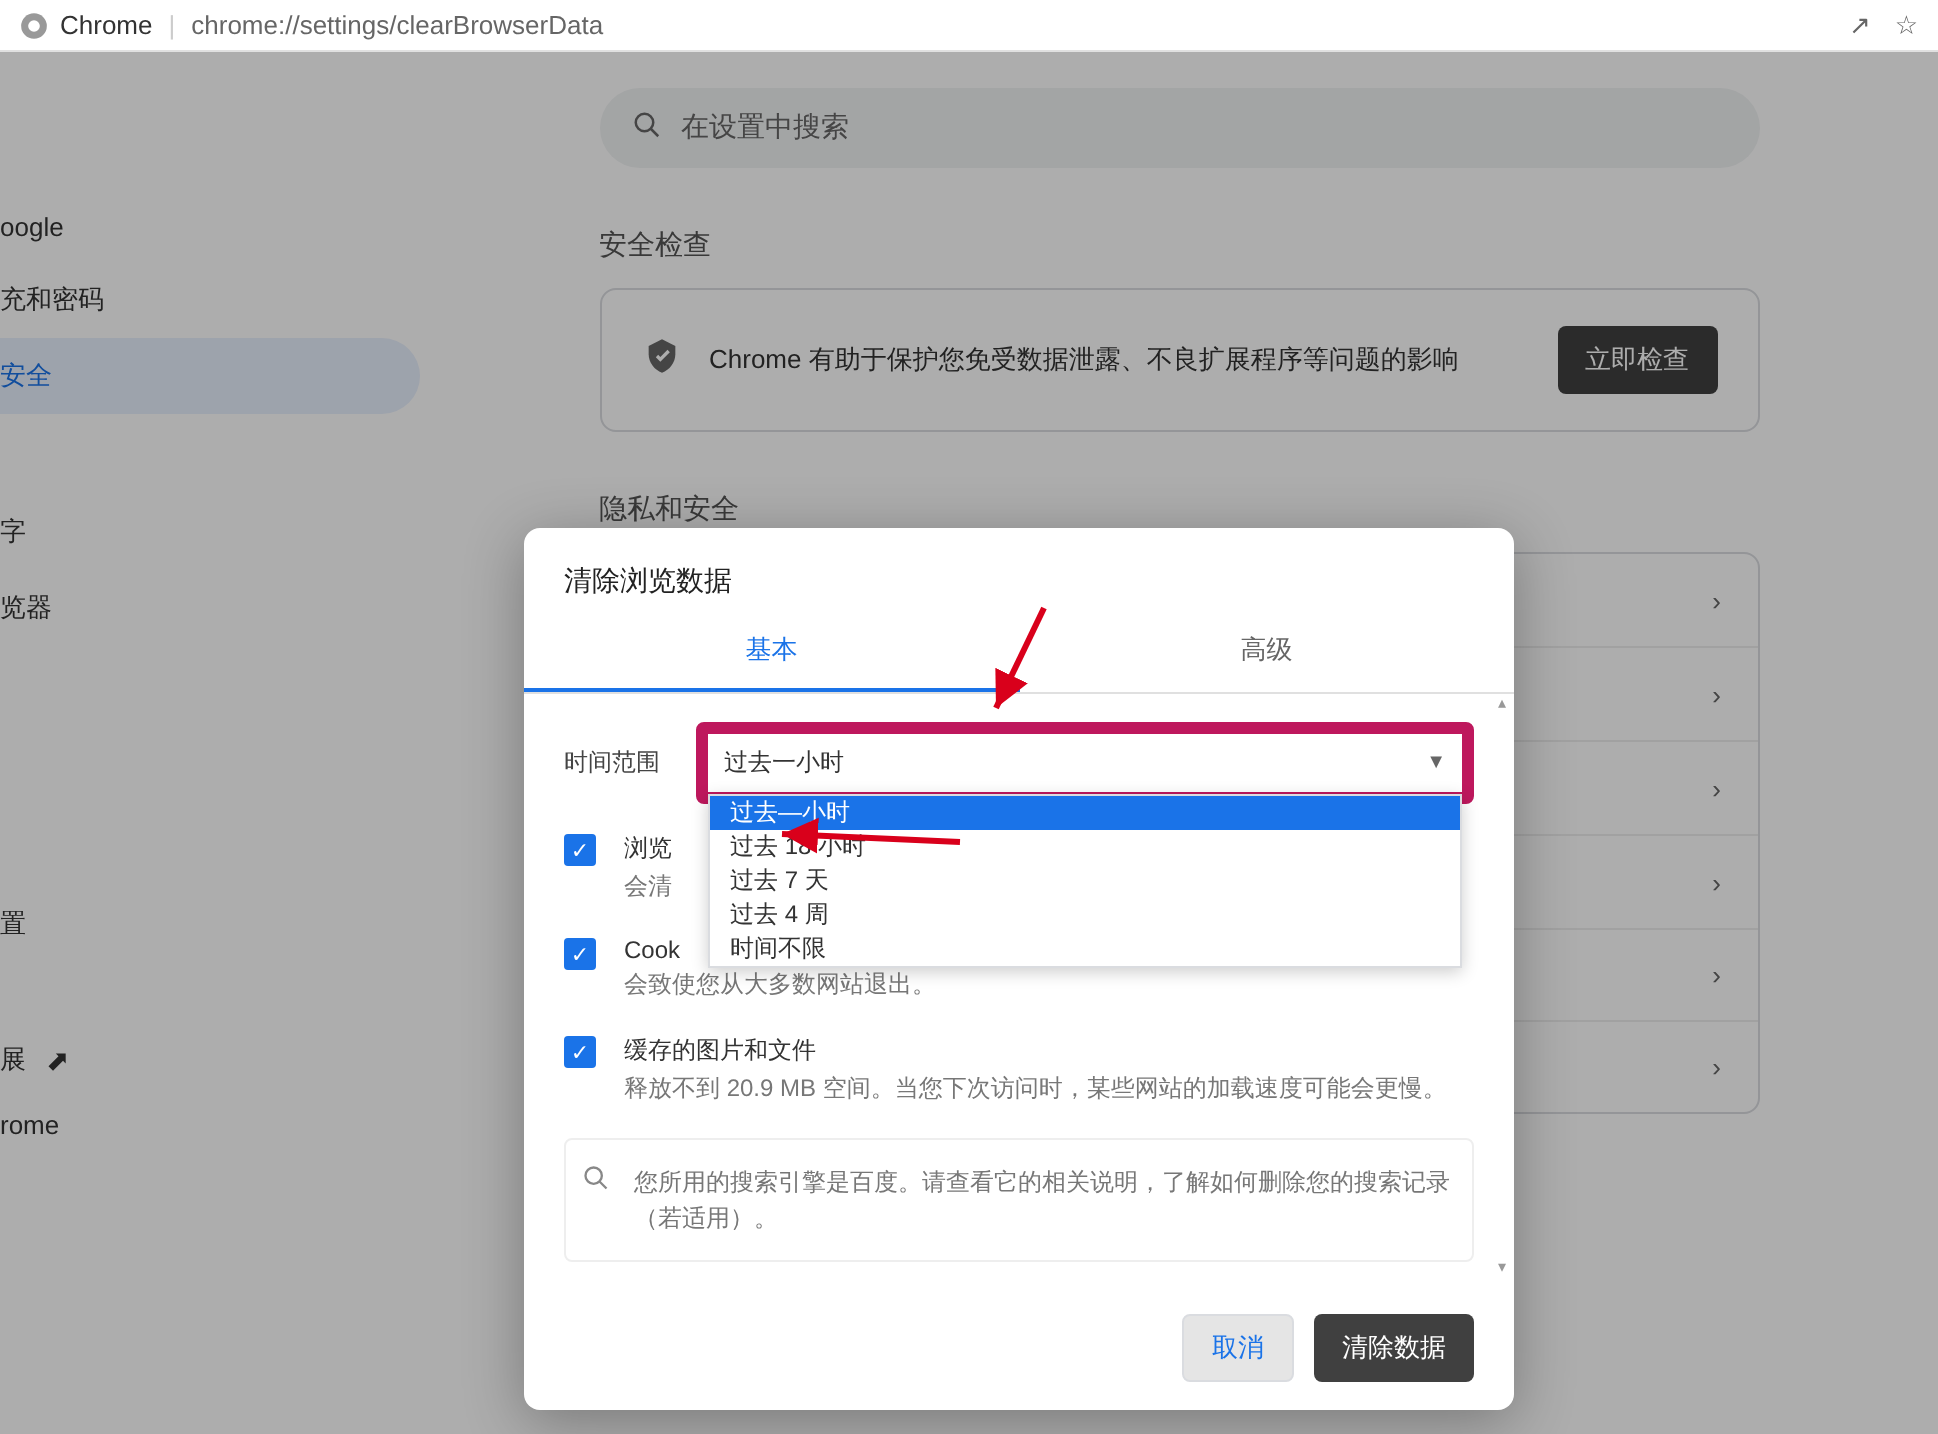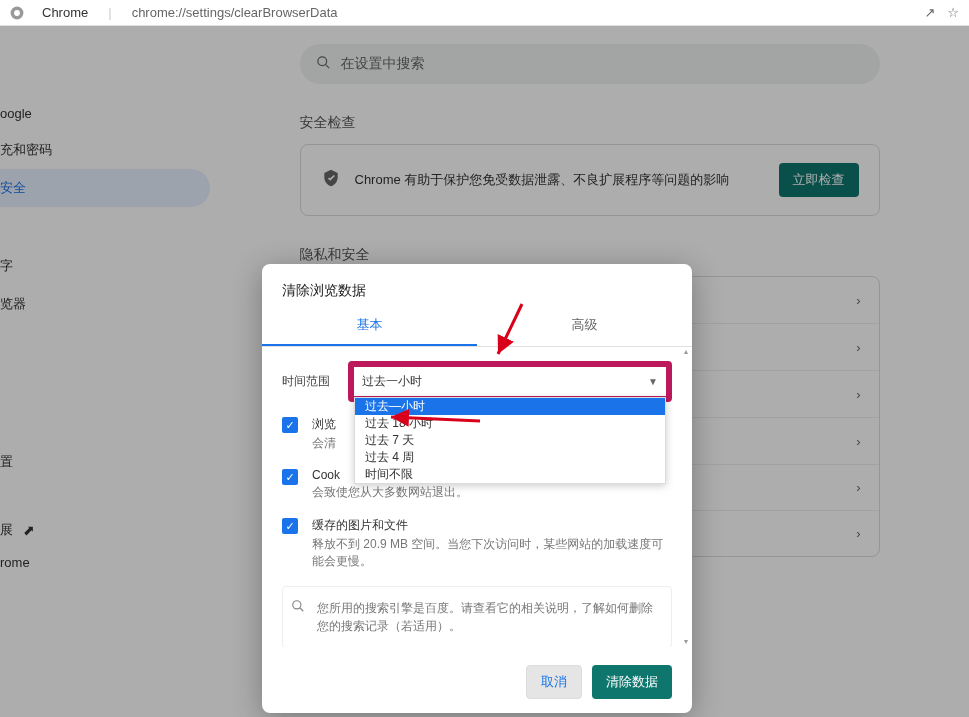--- a/index.html
+++ b/index.html
@@ -1,19 +1,19 @@
 <!DOCTYPE html>
 <html><head>
   <meta charset="utf-8">
   <style>
     * { box-sizing: border-box; margin: 0; padding: 0; font-family: "Segoe UI", Arial, sans-serif; }
     body { width: 969px; height: 717px; background: #fff; overflow: hidden; position: relative; }
 
     
-    .browser-bar { height: 26px; display: flex; align-items: center; padding: 0 10px; border-bottom: 1px solid #e0e0e0; font-size: 13px; color: #666; gap: 12px; }
+    .browser-bar { height: 26px; display: flex; align-items: center; padding: 0 10px; border-bottom: 1px solid #e0e0e0; font-size: 13px; color: #666; }
     .chrome-logo { width: 14px; height: 14px; margin-right: 6px; }
     .bar-title { color: #333; }
     .bar-sep { margin: 0 8px; color: #ccc; }
     .bar-url { color: #666; }
     .bar-right { margin-left: auto; display: flex; gap: 12px; color: #666; }
 
     
     .viewport { position: relative; height: 691px; }
 
     
@@ -27,30 +27,30 @@
     .sb-item.active { background: #e8f0fe; color: #1a73e8; border-radius: 0 20px 20px 0; }
     .sb-footer { padding-top: 40px; display: flex; gap: 10px; align-items: center; color: #333; font-size: 13px; }
     .ext-icon { font-size: 14px; }
 
     .main { flex: 1; padding: 8px 0 0 0; }
     .search-wrap { margin: 10px auto; width: 580px; background: #f1f3f4; border-radius: 22px; height: 40px; display: flex; align-items: center; padding: 0 16px; color: #666; font-size: 14px; }
     .sec-title { width: 580px; margin: 30px auto 12px auto; font-size: 14px; color: #555; }
     .card { width: 580px; margin: 0 auto; border: 1px solid #dadce0; border-radius: 8px; padding: 18px 20px; display: flex; align-items: center; gap: 14px; color: #333; font-size: 13px; }
     .card .shield { color: #666; font-size: 18px; }
     .card .txt { flex: 1; }
-    .bluebtn { background: #0f766e; color: #fff; border: none; border-radius: 4px; padding: 8px 14px; font-size: 13px; cursor: pointer; }
+    .bluebtn { background: #404040; color: #fff; border: none; border-radius: 4px; padding: 8px 14px; font-size: 13px; cursor: pointer; }
 
     .list-card { width: 580px; margin: 0 auto; border: 1px solid #dadce0; border-radius: 8px; }
     .row { display: flex; align-items: center; padding: 14px 18px; border-bottom: 1px solid #eee; color: #444; font-size: 13px; }
     .row:last-child { border-bottom: none; }
     .row .ric { width: 26px; text-align: left; color: #666; font-size: 15px; }
     .row .chv { margin-left: auto; color: #666; font-size: 13px; }
 
     
-    .dialog { position: absolute; top: 238px; left: 262px; width: 430px; background: #fff; border-radius: 8px; box-shadow: 0 6px 30px rgba(0,0,0,0.3); z-index: 20; padding-bottom: 14px; }
+    .dialog { position: absolute; top: 238px; left: 262px; width: 495px; background: #fff; border-radius: 8px; box-shadow: 0 6px 30px rgba(0,0,0,0.3); z-index: 20; padding-bottom: 14px; }
     .dlg-title { padding: 18px 20px 6px 20px; font-size: 14px; color: #222; }
     .tabs { display: flex; border-bottom: 1px solid #e0e0e0; }
     .tab { flex: 1; text-align: center; padding: 10px 0; font-size: 13px; color: #666; cursor: pointer; }
     .tab.active { color: #1a73e8; border-bottom: 2px solid #1a73e8; }
     .dlg-body { padding: 14px 20px 0 20px; position: relative; max-height: 300px; overflow: hidden; }
     .field-row { display: flex; align-items: center; gap: 14px; margin-bottom: 14px; }
     .field-label { font-size: 12px; color: #444; width: 52px; flex-shrink: 0; }
     .dd { flex: 1; border: 6px solid #be185d; border-radius: 4px; padding: 6px 8px; font-size: 12px; display: flex; align-items: center; cursor: pointer; position: relative; }
     .dd .ddv { flex: 1; color: #333; }
     .dd .ddarr { color: #666; font-size: 10px; }

